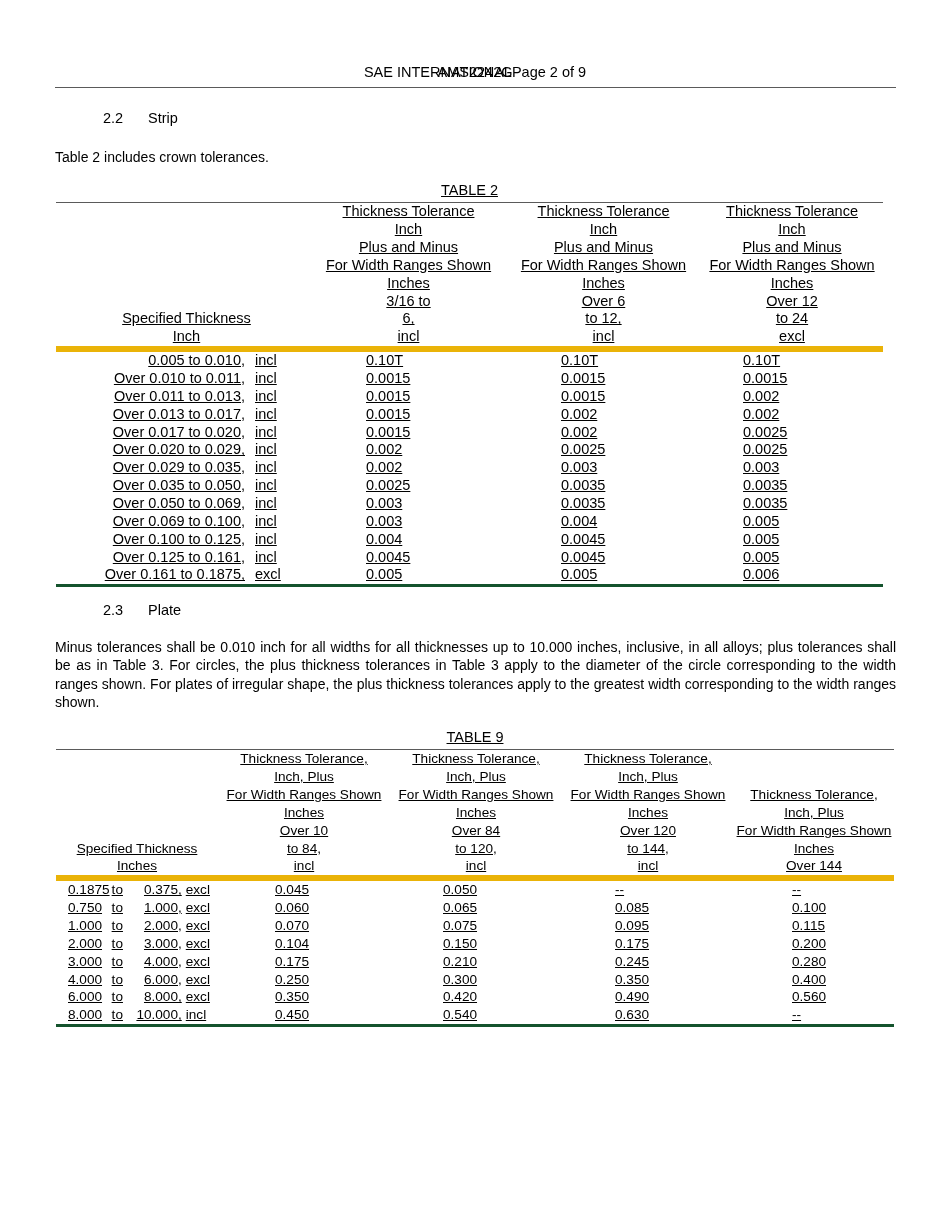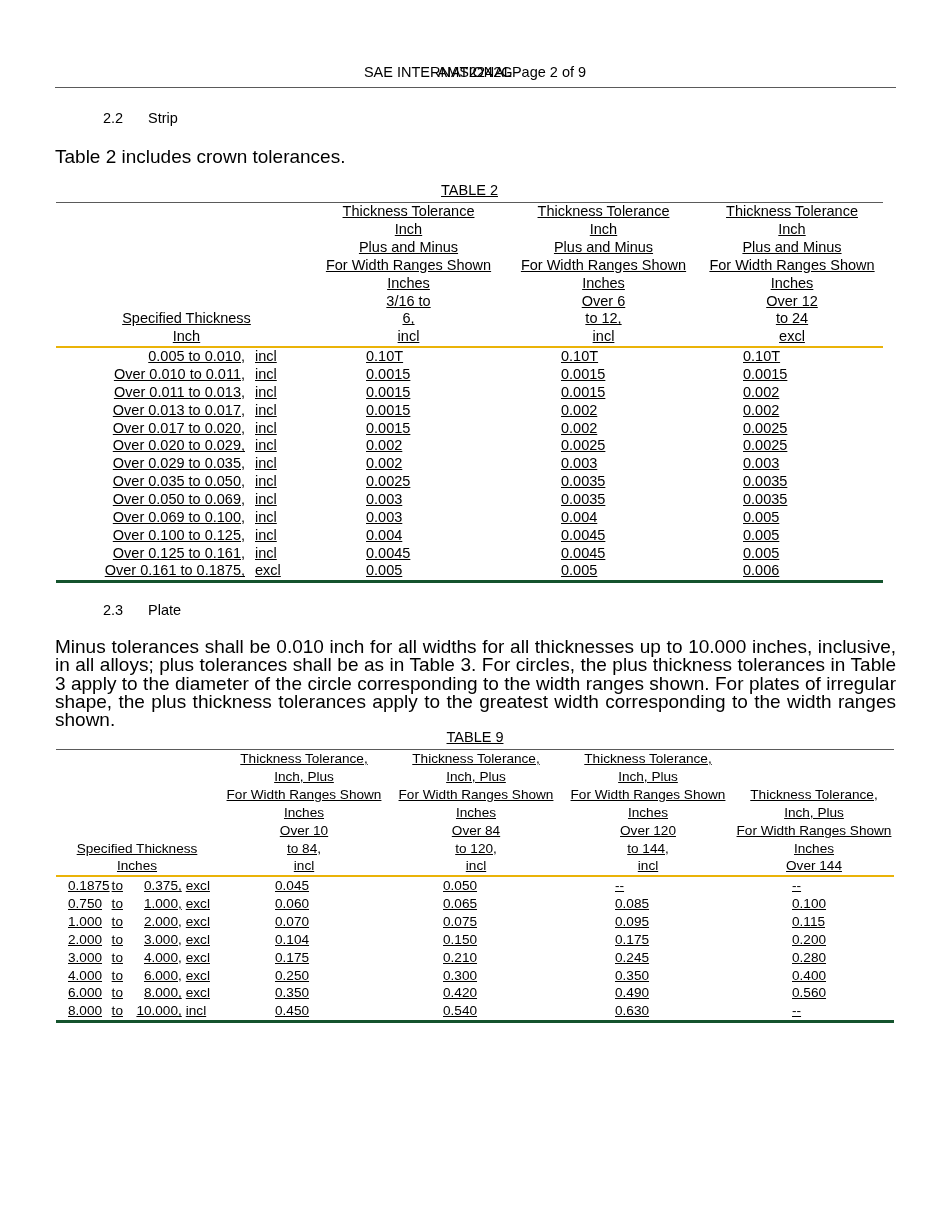--- a/index.html
+++ b/index.html
@@ -49,21 +49,21 @@
   .sec-head {
     position: absolute;
     font-size: 14.5px;
     white-space: nowrap;
     margin-left: 48px;
   }
   .sec-head .num { display: inline-block; width: 45px; }
 
   .body-para {
     position: absolute;
-    font-size: 19px;
+    font-size: 14px;
     text-align: justify;
     line-height: 18.3px;
   }
 
   
   .tbl-wrap { position: absolute; text-decoration: underline; }
   .tbl-caption {
     text-align: center;
     font-size: 14.5px;
     margin-bottom: 4px;
@@ -78,21 +78,21 @@
     padding: 0;
     line-height: 17.9px;
     margin-top: 23px;
   }
   table.doc-table tbody td {
     padding: 0;
     line-height: 17.85px;
     white-space: nowrap;
   }
   .rule-top  { border-top: 1px solid #5a5a5a; }
-  .rule-mid  { border-top: 2px solid #eab308; }
+  .rule-mid  { border-top: 6px solid #eab308; }
   .rule-bot  { border-bottom: 3px solid #14532d; }
 
   .hdr-block { text-align: center; }
   .hdr-block .ln { display: block; white-space: nowrap; }
 
   .pad-top-rule > td { padding-top: 1px; }
 
   
   .t2 { width: 827px; }
   .t2 col.c0 { width: 255px; }

